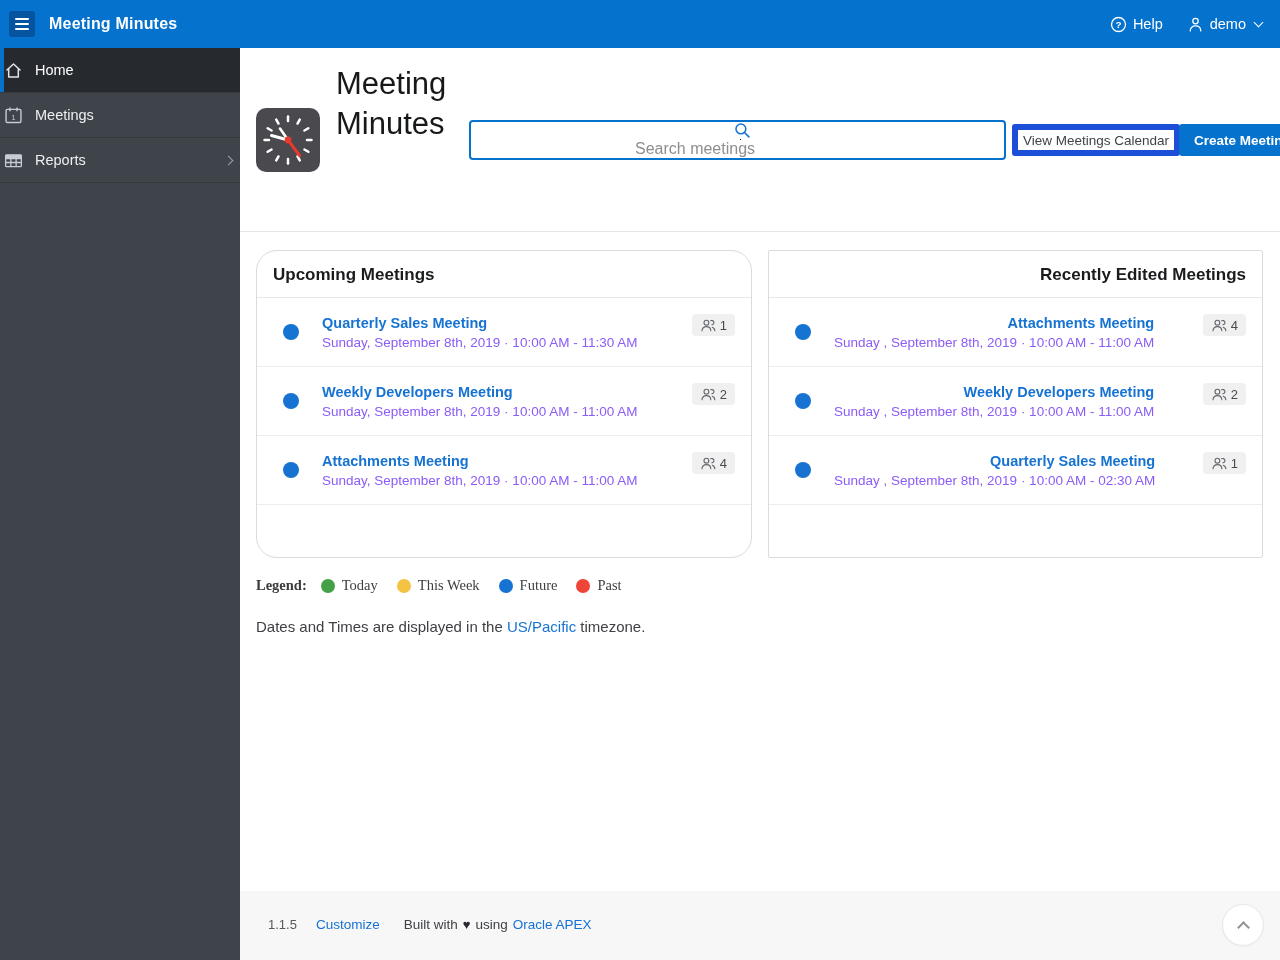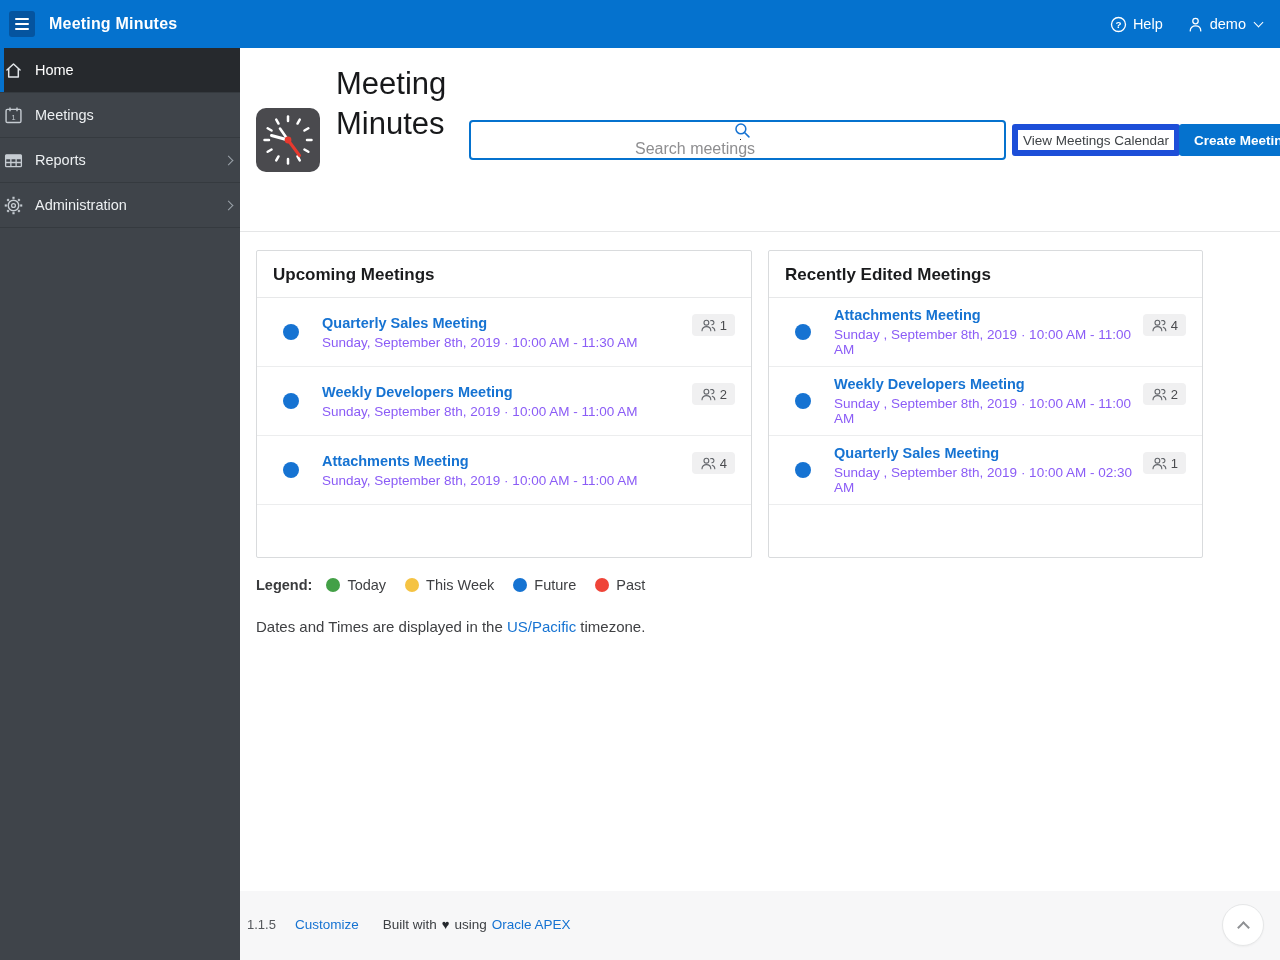--- a/index.html
+++ b/index.html
@@ -46,44 +46,44 @@
   .searchwrap input::placeholder { color:#8E8E90; opacity:1; }
   .btn { height:32px; border-radius:3px; font-size:13.5px; font-family:"Liberation Sans", sans-serif;
     cursor:pointer; display:inline-flex; align-items:center; justify-content:center; }
   .btn-plain { position:absolute; left:772px; top:76px; padding:0 5px; background:#fff;
     border:6px solid #1d4ed8; color:#3F4347; }
   .btn-primary { position:absolute; left:939px; top:76px; width:130px; padding:0 14px;
     background:#0572CE; border:1px solid #0572CE; color:#fff; font-weight:700; justify-content:flex-start; }
 
   
   .card { position:absolute; top:250px; background:#fff; border:1px solid #D9DBDD; border-radius:2px; height:308px; }
-  .card.upcoming { left:256px; width:496px; }
-  .card.recent { left:768px; width:435px; }
+  .card.upcoming { left:256px; width:496px;border-radius:21px; }
+  .card.recent { left:768px; width:495px;text-align:right; }
   .card-header { height:47px; line-height:47px; padding:0 16px; border-bottom:1px solid #E7E8E9;
     font-size:17px; font-weight:600; color:#1A1B1D; }
   .mrow { height:69px; display:flex; align-items:center; padding:0 16px; border-bottom:1px solid #ECEDEE; }
   .bullet { width:16px; height:16px; border-radius:50%; background:#1673D2; margin:0 23px 0 10px; flex:none; }
   .mtext { display:flex; flex-direction:column; }
   .mtitle { font-size:14.5px; font-weight:700; color:#1673D2; text-decoration:none; cursor:pointer; }
   .msub { font-size:13.5px; color:#8b5cf6; margin-top:4px; }
   .mbadge { margin-left:auto; align-self:flex-start; margin-top:16px; background:#F0F0F1; border-radius:4px;
     height:22px; display:flex; align-items:center; gap:4px; padding:0 8px; }
   .mbadge .cnt { font-size:13px; color:#4A4B4E; }
 
   
-  .legend { position:absolute; left:256px; top:577px; display:flex; align-items:center; font-size:14.5px; color:#3F4043; }
+  .legend { position:absolute; left:256px; top:577px; display:flex; align-items:center; font-size:14.5px; color:#3F4043;font-family:Liberation Serif, serif; }
   .legend .lab { font-weight:700; color:#3A3B3D; margin-right:14px; }
   .legend .item { display:flex; align-items:center; gap:7px; margin-right:19px; }
   .legend .dot { width:14px; height:14px; border-radius:50%; }
   .tzline { position:absolute; left:256px; top:618px; font-size:15px; color:#3F4043; }
   .tzline a, .flink { color:#1673D2; text-decoration:none; cursor:pointer; }
 
   
   .footer { position:absolute; left:240px; top:891px; width:1040px; height:69px; background:#F7F7F8; }
-  .footer-inner { position:absolute; left:7px; top:26px; display:flex; align-items:center; font-size:13.5px; color:#3E4145; }
+  .footer-inner { position:absolute; left:28px; top:26px; display:flex; align-items:center; font-size:13.5px; color:#3E4145; }
   .fversion { color:#55585C; font-size:13px; }
   .fcustomize { margin-left:19px; }
   .fbuilt { margin-left:24px; display:flex; align-items:center; gap:5px; }
   .heart { color:#26292E; font-size:13px; }
   .totop { position:absolute; right:16px; top:13px; width:42px; height:42px; border-radius:50%;
     background:#fff; border:1px solid #E6E7E8; cursor:pointer; display:flex; align-items:center;
     justify-content:center; box-shadow:0 1px 2px rgba(0,0,0,.04); }
   .totop .up { width:9px; height:9px; border-left:2px solid #8F9194; border-top:2px solid #8F9194;
     transform:rotate(45deg); margin-top:4px; }
 </style>
@@ -148,42 +148,20 @@
         <rect x="3" y="5.5" width="18" height="4.2" fill="#C6CCD2"></rect>
         <g fill="none" stroke="#C6CCD2" stroke-width="1.5">
           <rect x="3" y="5.5" width="18" height="13.5" rx="1"></rect>
           <path d="M3 9.7 H21 M3 14.3 H21 M9 9.7 V19 M15 9.7 V19"></path>
           </g>
         </svg>
     </span>
     <span>Reports</span>
     <span class="side-chev"></span>
   </div>
-  <div class="side-item">
-    <span class="ic">
-      <svg viewBox="0 0 24 24" width="21" height="21">
-          <g fill="none" stroke="#C6CCD2">
-        <circle cx="12" cy="12" r="6" stroke-width="1.7"></circle>
-        <circle cx="12" cy="12" r="2.2" stroke-width="1.5"></circle>
-        <g stroke-width="2.5">
-          <path d="M19.6 12 L22 12"></path>
-              <path d="M17.37 17.37 L19.07 19.07"></path>
-              <path d="M12 19.6 L12 22"></path>
-          <path d="M6.63 17.37 L4.93 19.07"></path>
-              <path d="M4.4 12 L2 12"></path>
-              <path d="M6.63 6.63 L4.93 4.93"></path>
-          <path d="M12 4.4 L12 2"></path>
-              <path d="M17.37 6.63 L19.07 4.93"></path>
-        </g>
-          </g>
-        </svg>
-    </span>
-    <span>Administration</span>
-    <span class="side-chev"></span>
-  </div>
 </nav>
 
 <section class="hero">
   <div class="app-icon">
     <svg viewBox="0 0 64 64" width="64" height="64">
       <g stroke="#fff" stroke-width="2.5" stroke-linecap="round">
         <g id="tk">
             <line x1="32" y1="8.5" x2="32" y2="13"></line>
           </g>
         <use href="#tk" transform="rotate(30 32 32)"></use>

